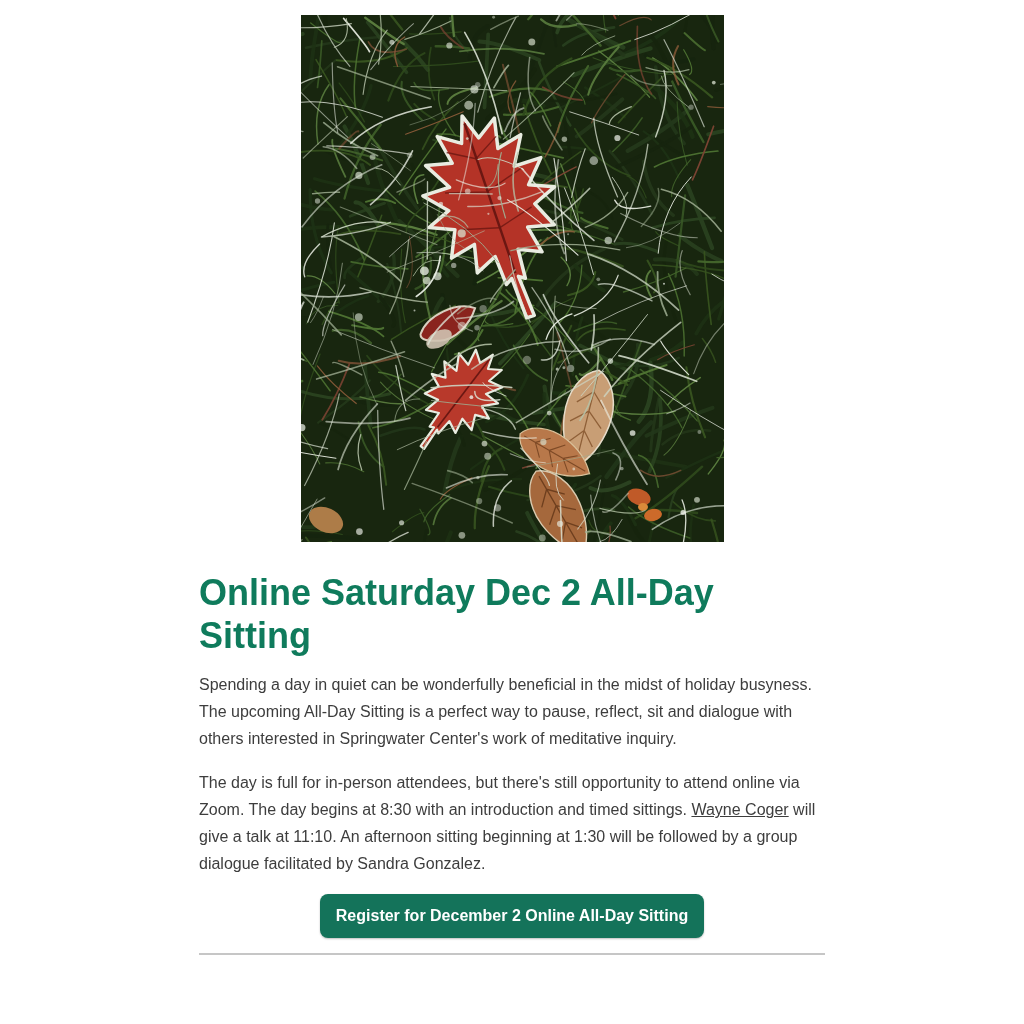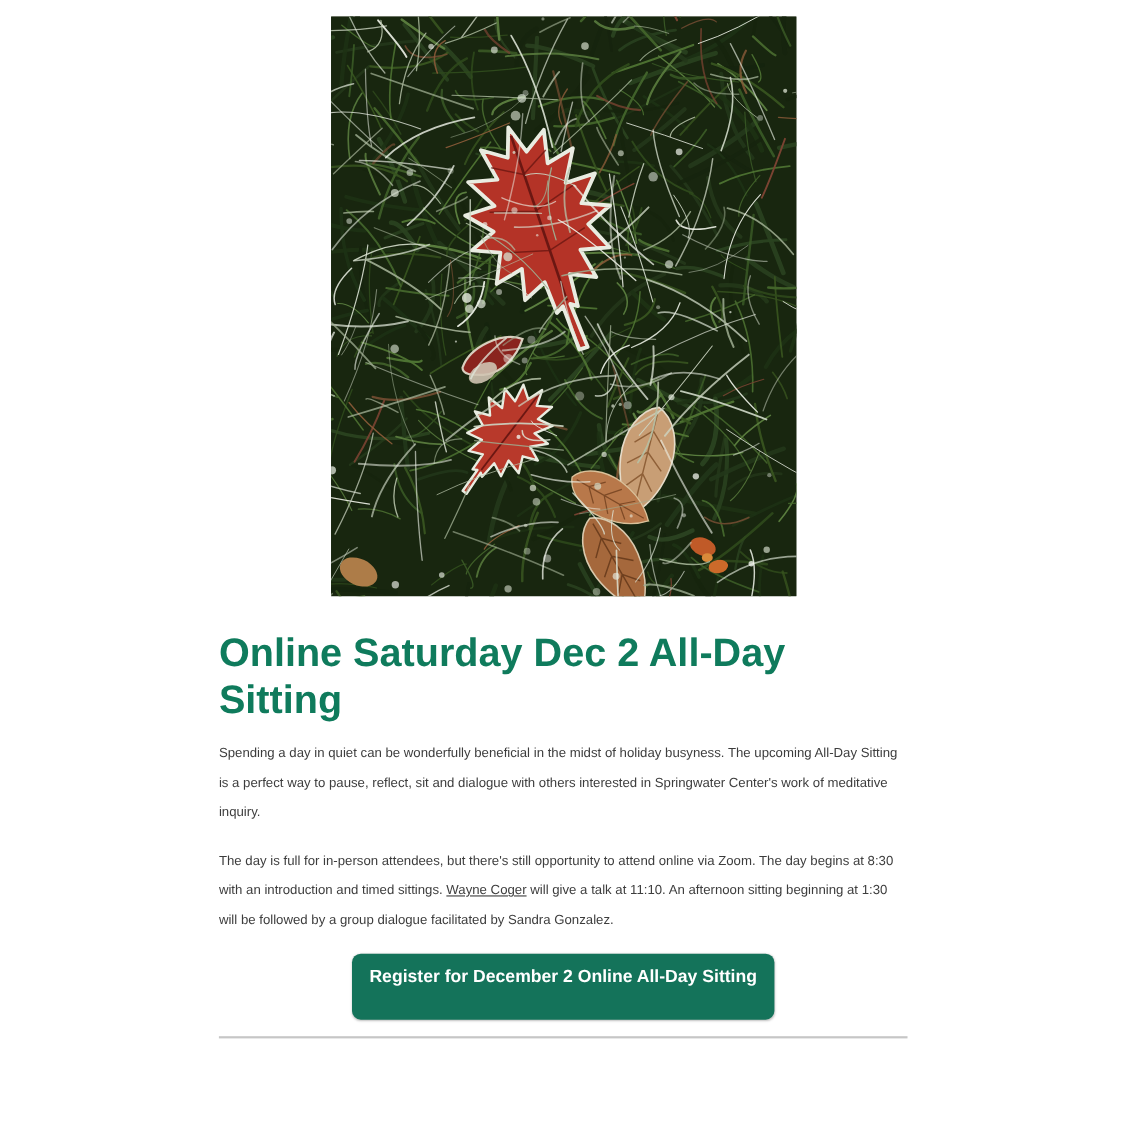--- a/index.html
+++ b/index.html
@@ -34,41 +34,41 @@
   h1.title{
     margin:29px 0 14px 0;
     font-size:36px;
     line-height:1.2;
     font-weight:bold;
     color:var(--heading-color);
     letter-spacing:0;
   }
   .body-copy p{
     margin:0 0 17px 0;
-    font-size:12px;
+    font-size:16px;
     line-height:27px;
     color:var(--text-color);
   }
   .body-copy a{
     color:var(--text-color);
     text-decoration:underline;
     text-align:center;
   }
   .cta-row{
     text-align:center;
     margin-top:12px;
   }
   .cta-button{
     display:inline-block;
     background:var(--button-bg);
     color:var(--button-fg);
     font-size:16px;
     font-weight:bold;
     line-height:44px;
-    height:60px;
+    height:44px;
     padding:0 16px;
     border-radius:8px;
     text-decoration:none;
     box-shadow:0 1px 2px rgba(0,0,0,0.25);
   }
   hr.divider{
     border:0;
     height:2px;
     background:var(--divider-color);
     margin:15px 0 0 0;

